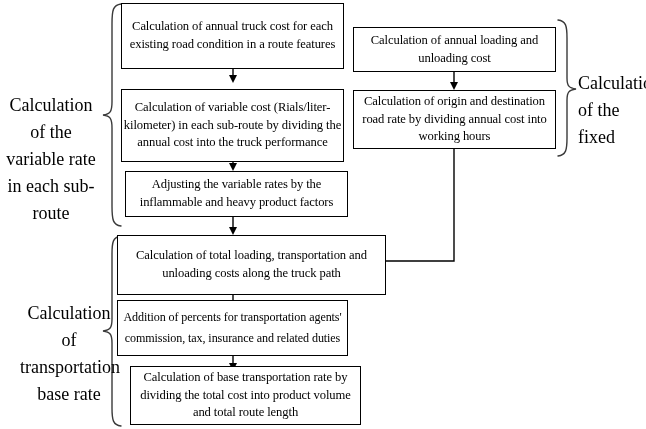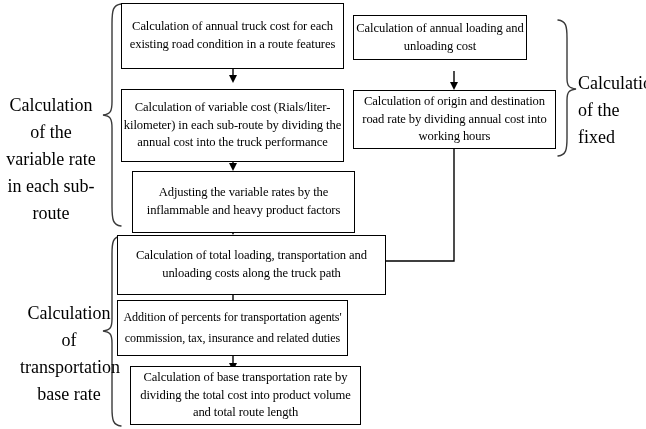--- a/index.html
+++ b/index.html
@@ -137,25 +137,25 @@
   </div>
 
   <div class="node" style="left:121px; top:3px; width:223px; height:66px;">
     <span>Calculation of annual truck cost for each existing road condition in a route features</span>
   </div>
 
   <div class="node" style="left:121px; top:89px; width:223px; height:73px;">
     <span>Calculation of variable cost (Rials/liter-kilometer) in each sub-route by dividing the annual cost into the truck performance</span>
   </div>
 
-  <div class="node" style="left:132px; top:171px; width:223px; height:62px;">
+  <div class="node" style="left:125px; top:171px; width:223px; height:46px;">
     <span>Adjusting the variable rates by the inflammable and heavy product factors</span>
   </div>
 
-  <div class="node" style="left:353px; top:15px; width:174px; height:45px;">
+  <div class="node" style="left:353px; top:27px; width:203px; height:45px;">
     <span>Calculation of annual loading and unloading cost</span>
   </div>
 
   <div class="node" style="left:353px; top:90px; width:203px; height:59px;">
     <span>Calculation of origin and destination road rate by dividing annual cost into working hours</span>
   </div>
 
   <div class="node" style="left:117px; top:235px; width:269px; height:60px;">
     <span>Calculation of total loading, transportation and unloading costs along the truck path</span>
   </div>

